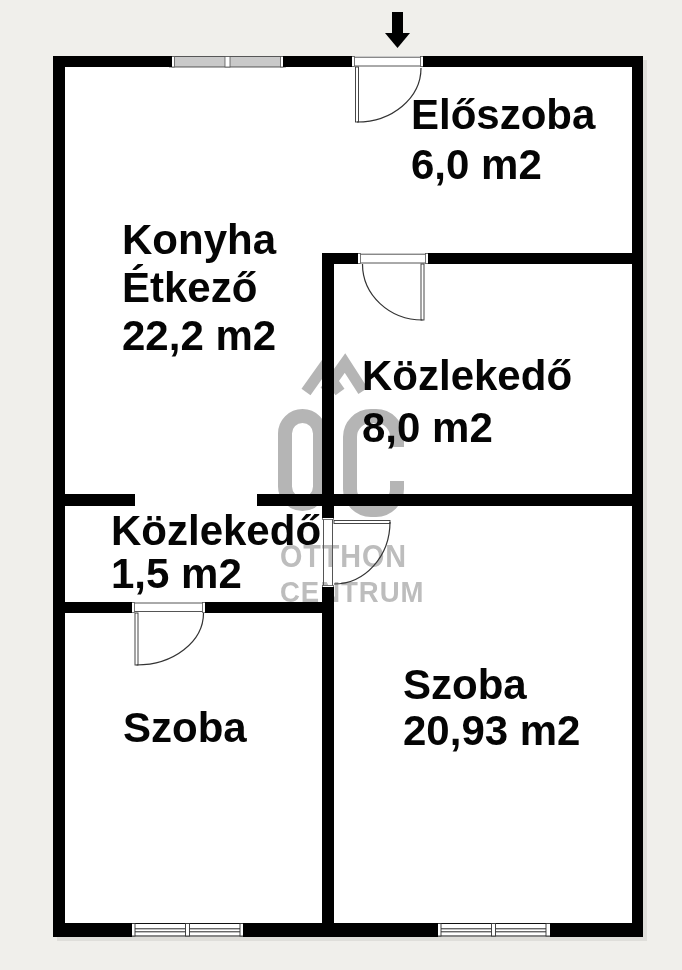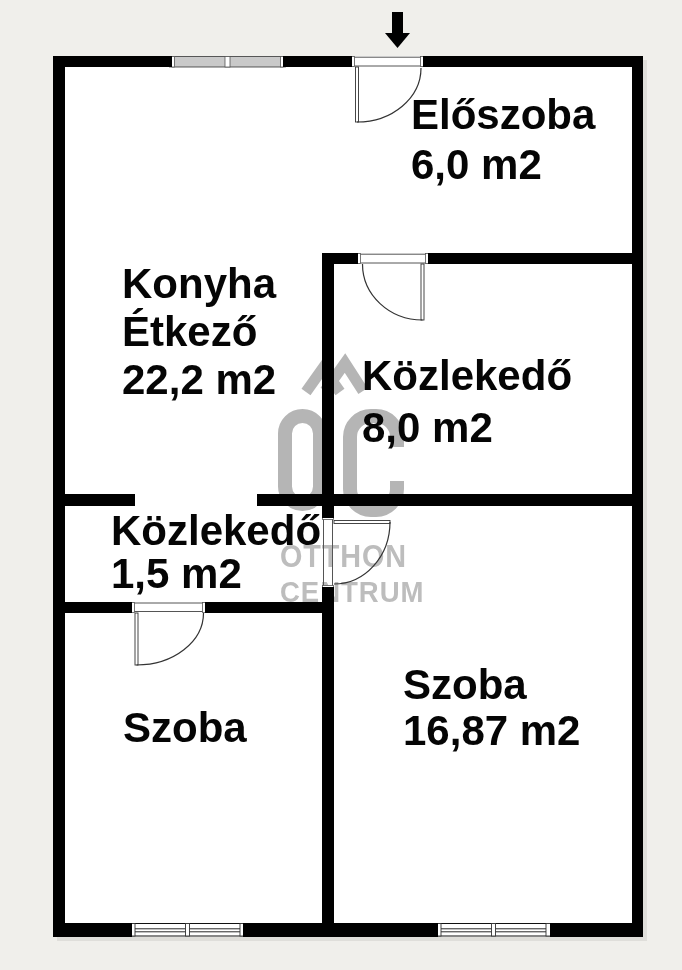--- a/index.html
+++ b/index.html
@@ -41,21 +41,21 @@
   #wall-mid-a{left:53px;top:494px;width:82px;height:12px;}
   #wall-mid-b{left:257px;top:494px;width:386px;height:12px;}
   #wall-hall-a{left:53px;top:602px;width:79px;height:11px;}
   #wall-hall-b{left:205px;top:602px;width:129px;height:11px;}
   
   .room-label{
     position:absolute;z-index:6;color:#050505;font-weight:bold;
     font-size:42px;white-space:nowrap;
   }
   #label-eloszoba{left:411px;top:90px;line-height:50px;}
-  #label-konyha{left:122px;top:216px;line-height:48px;margin-top:44px;}
+  #label-konyha{left:122px;top:216px;line-height:48px;}
   #label-furdoszoba{left:362px;top:350px;line-height:52px;}
   #label-kozlekedo{left:111px;top:509px;line-height:43px;}
   #label-szoba-left{left:123px;top:704px;line-height:47px;}
   #label-szoba-right{left:403px;top:662px;line-height:46px;}
 </style>
 </head>
 <body>
 
 <div id="plan">
 
@@ -178,16 +178,16 @@
     <div>Közlekedő</div>
     <div>1,5 m2</div>
   </div>
 
   <div class="room-label" id="label-szoba-left">
     <div>Szoba</div>
   </div>
 
   <div class="room-label" id="label-szoba-right">
     <div>Szoba</div>
-    <div>16,87 m2</div>
+    <div>20,93 m2</div>
   </div>
 
 </div>
 
 </body></html>

